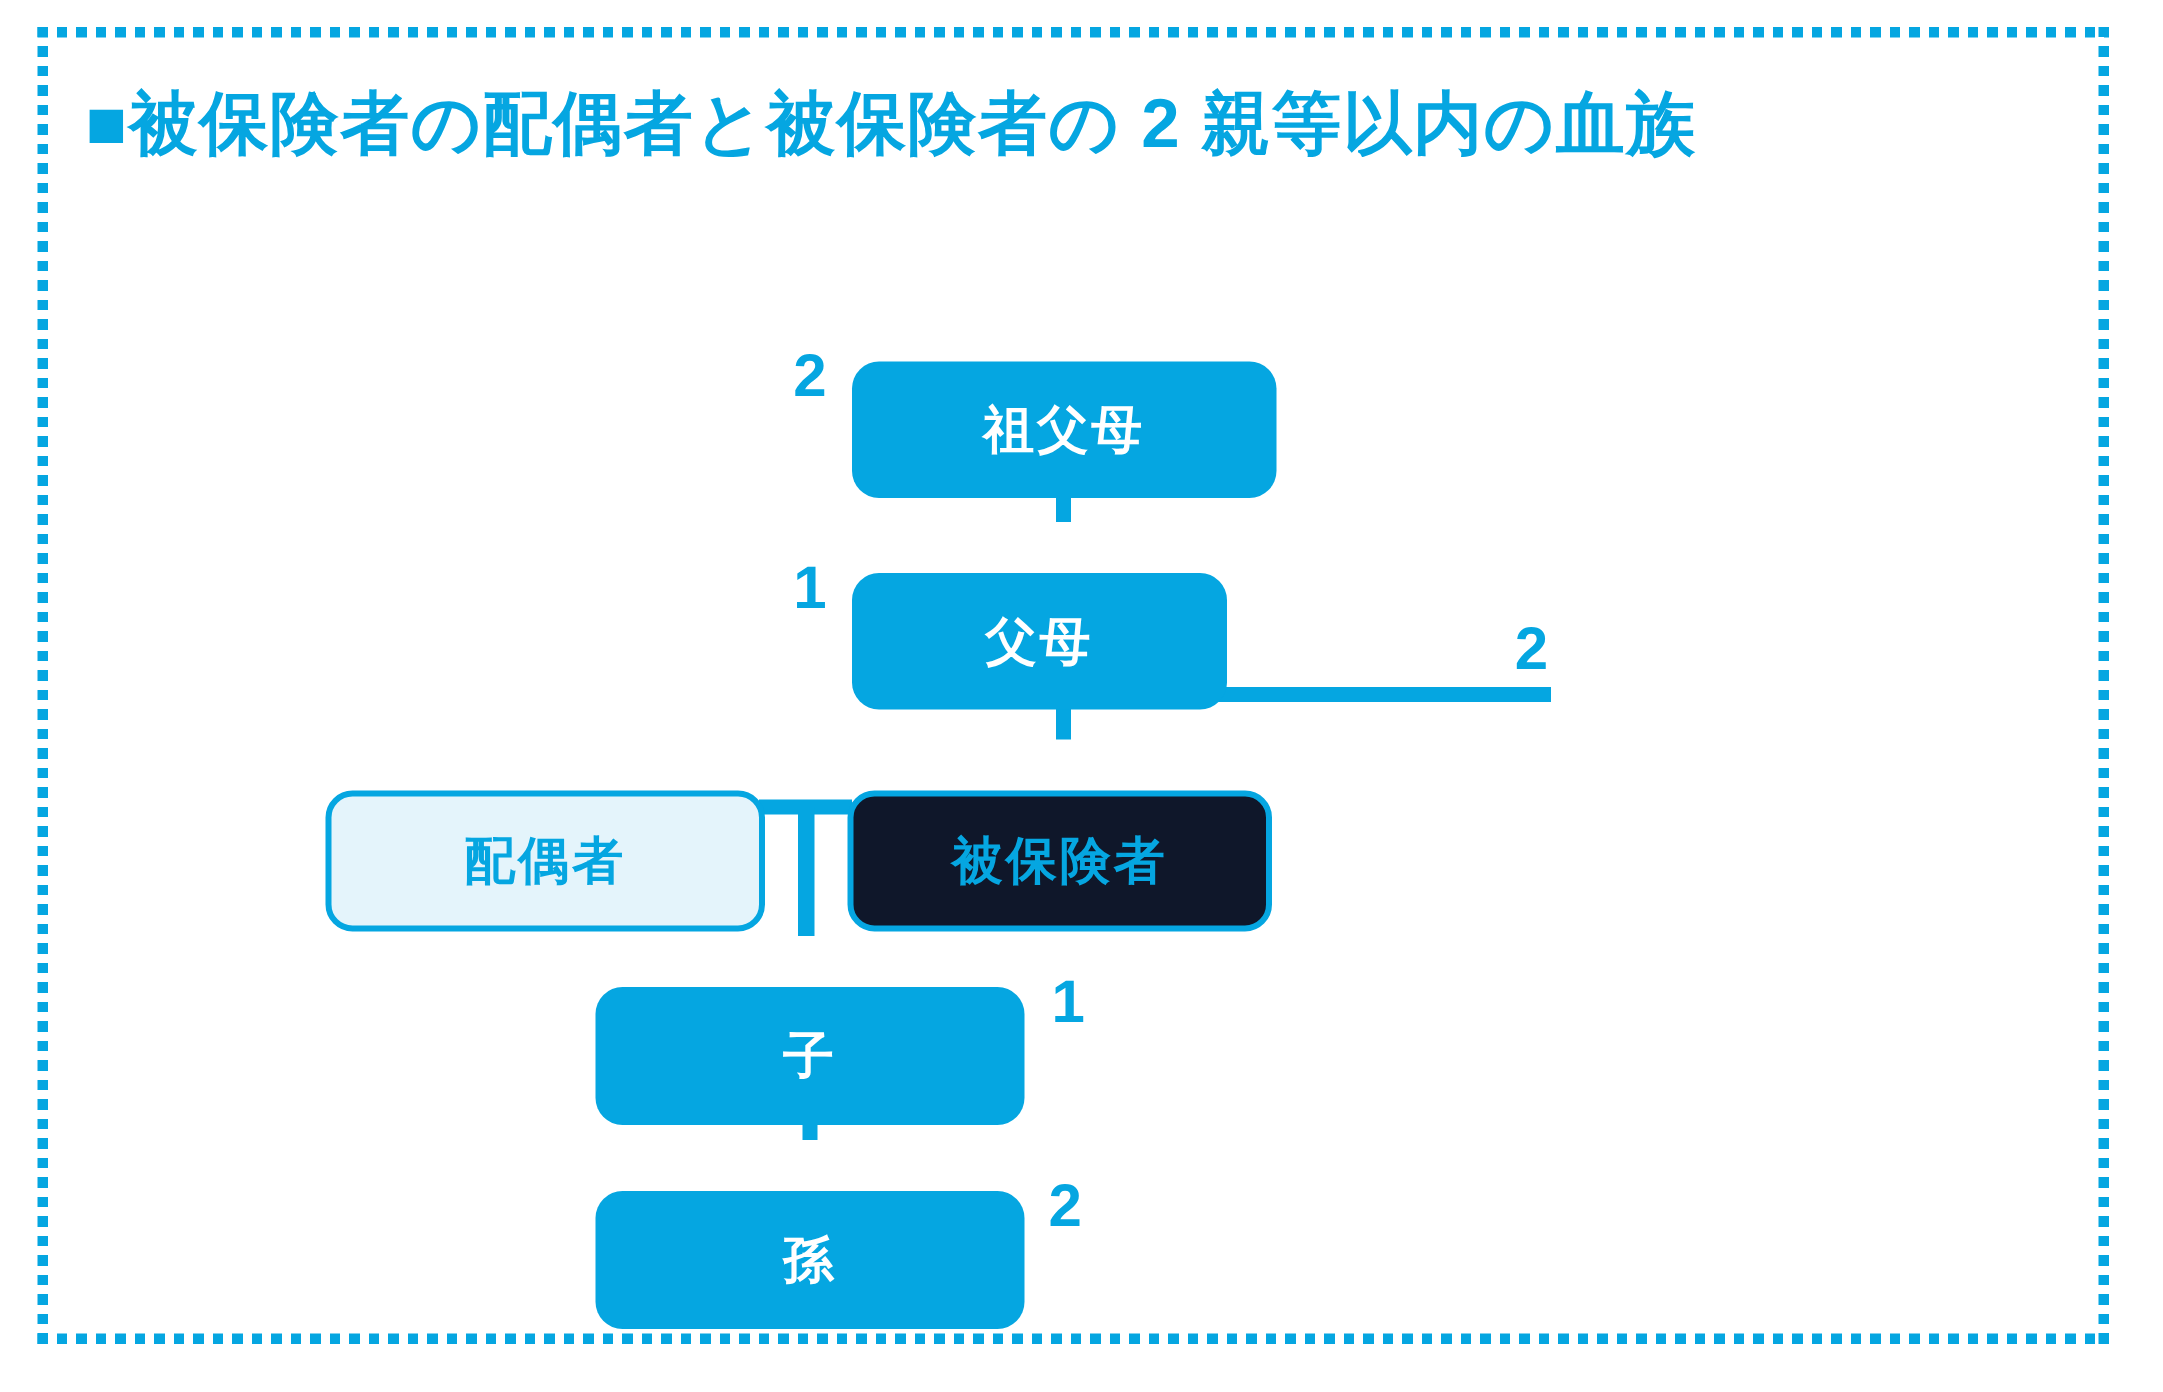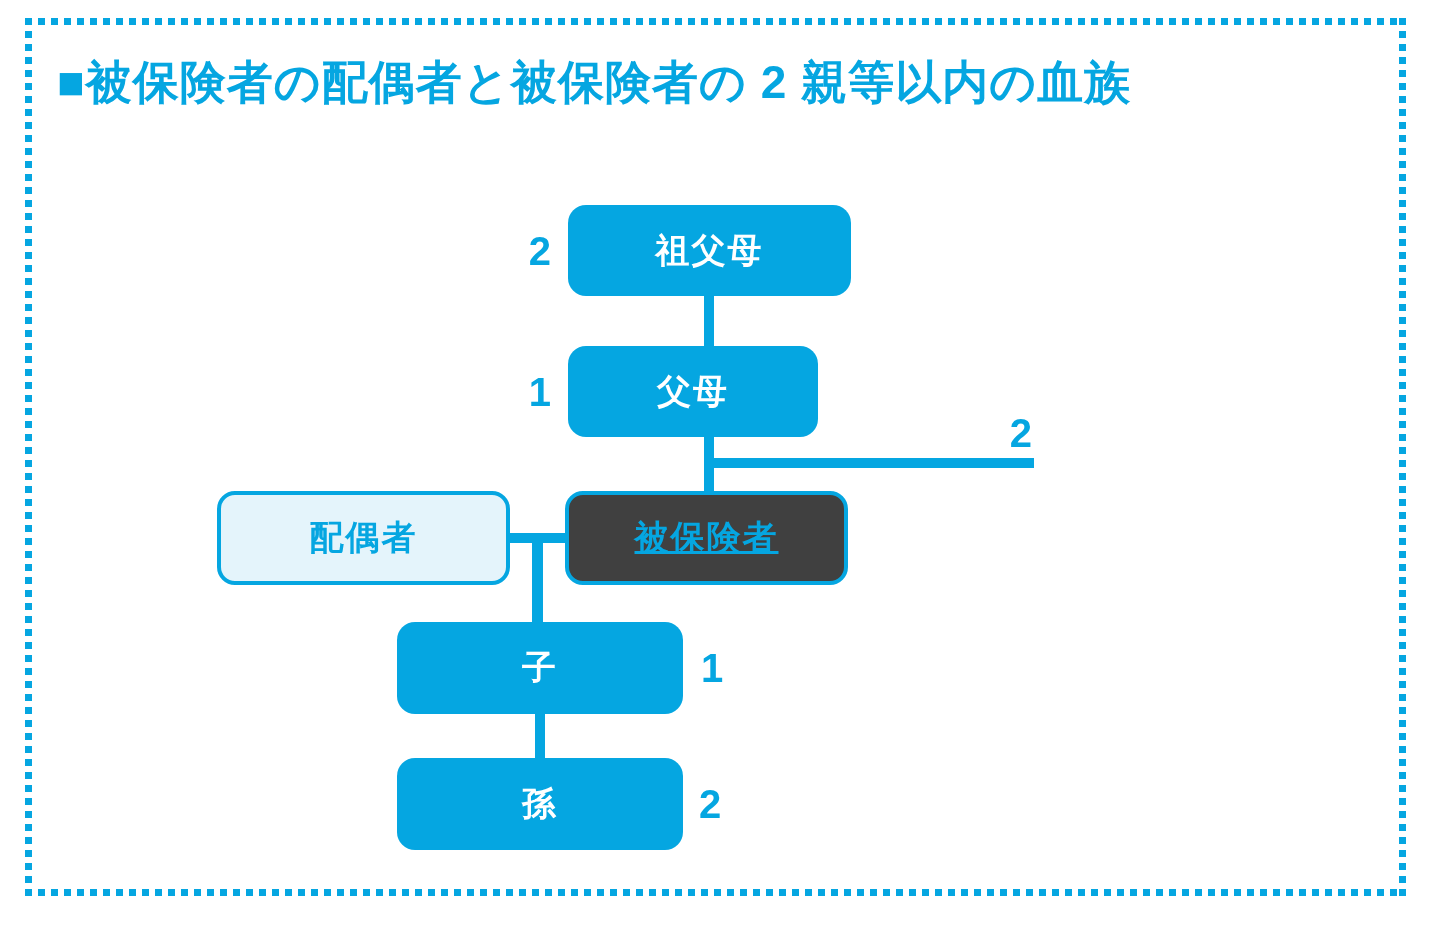--- a/index.html
+++ b/index.html
@@ -42,24 +42,25 @@
   }
   .node {
     position: absolute;
     display: flex;
     align-items: center;
     justify-content: center;
     border-radius: 18px;
     font-weight: bold;
     font-size: 34px;
     letter-spacing: 2px;
+    margin-top: 36px;
   }
   .node.solid  { background: var(--blue); color: var(--ink-on-blue); }
   .node.light  { background: var(--light); border: 4px solid var(--blue); color: var(--blue); }
-  .node.outline{ background: #404040;     border: 4px solid var(--blue); color: var(--blue); text-decoration: underline; }
+  .node.outline{ background: #0f172a;     border: 4px solid var(--blue); color: var(--blue); }
   .degree {
     position: absolute;
     font-size: 40px;
     font-weight: bold;
     color: var(--blue);
     line-height: 1;
   }
   .conn { position: absolute; background: var(--blue); }
 
   

